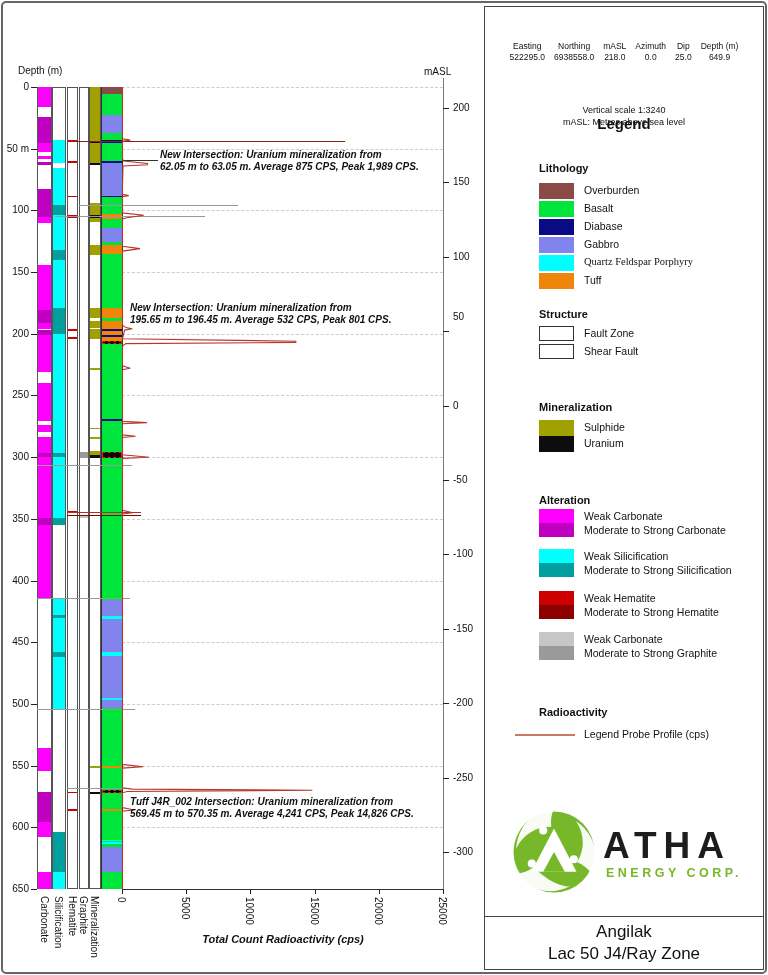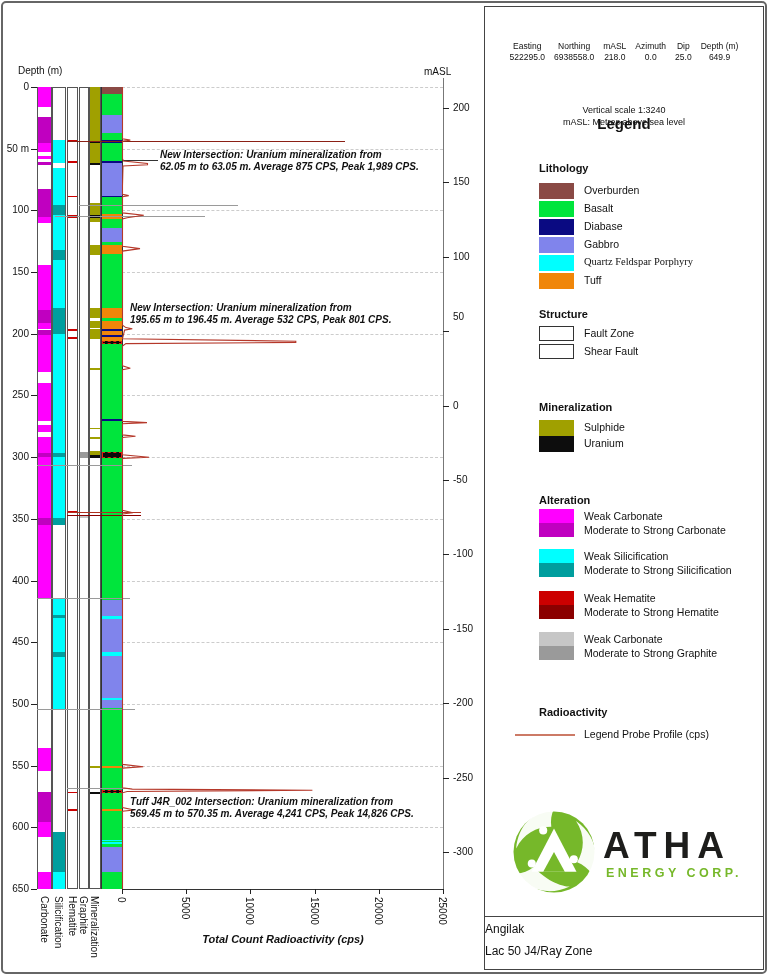--- a/index.html
+++ b/index.html
@@ -26,21 +26,21 @@
   #scale-block{position:absolute;left:0;top:59px;width:100%;text-align:center;font-size:9px;line-height:11.5px;margin-top:39px;}
   #legend-title{position:absolute;left:0;top:108px;width:100%;text-align:center;font-size:15px;font-weight:bold;}
   .sec-head{position:absolute;left:54px;font-size:11px;font-weight:bold;}
   .sw{position:absolute;left:54px;width:35px;box-sizing:border-box;}
   .sw-label{position:absolute;left:99px;font-size:10.5px;white-space:nowrap;}
   .pat-fault{border:1px solid #333;background-image:repeating-linear-gradient(90deg,#333 0 1px,transparent 1px 4px,#333 4px 5px,transparent 5px 11px);}
   .pat-shear{border:1px solid #333;background-image:repeating-linear-gradient(90deg,transparent 0 6px,#fff 6px 8px),repeating-linear-gradient(0deg,transparent 0 3px,rgba(0,0,0,.65) 3px 4px);}
   #logo-text-main{position:absolute;left:118px;top:818px;font-size:37px;font-weight:bold;letter-spacing:7px;color:#1d1d1b;}
   #logo-text-sub{position:absolute;left:121px;top:859px;font-size:12.5px;letter-spacing:3.5px;color:#76b82a;font-weight:600;}
   #panel-footer-line{position:absolute;left:0;top:909px;width:100%;height:0;border-top:1px solid #444;}
-  .footer-text{position:absolute;left:0;width:100%;text-align:left;font-size:12px;color:#111;}
+  .footer-text{position:absolute;left:0;width:100%;text-align:center;font-size:17px;color:#111;}
 </style>
 </head>
 <body>
 
 <div id="strip">
   <div id="depth-title" class="abs" style="left:18px;top:65px;">Depth (m)</div>
   <div id="masl-title" class="abs" style="left:424px;top:66px;">mASL</div>
   <div id="xaxis-title">Total Count Radioactivity (cps)</div>
 <div class="abs grid" style="left: 122px; top: 87px; width: 321px;"></div>
     <div class="abs grid" style="left: 122px; top: 148.692px; width: 321px;"></div>

